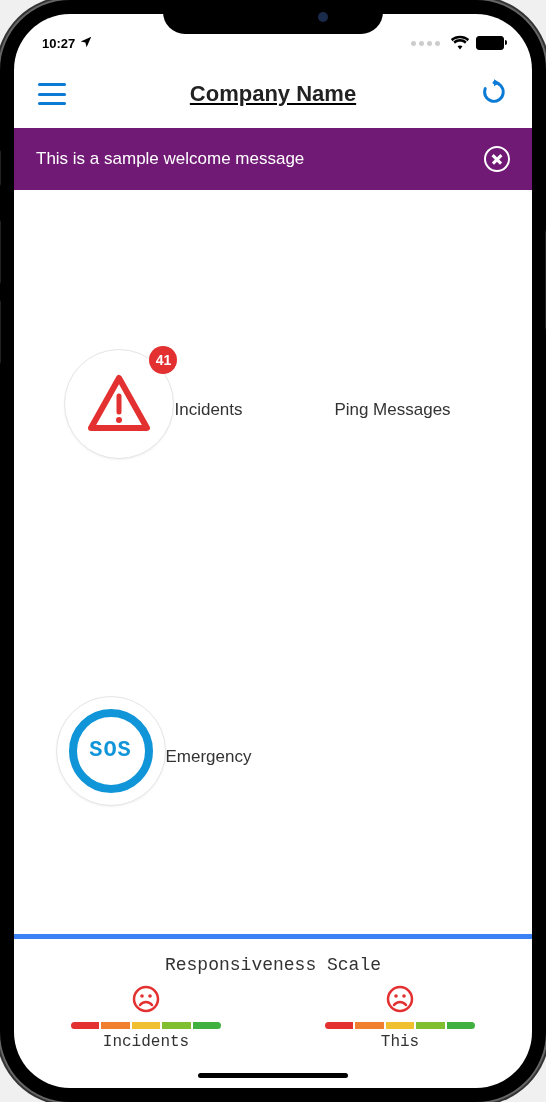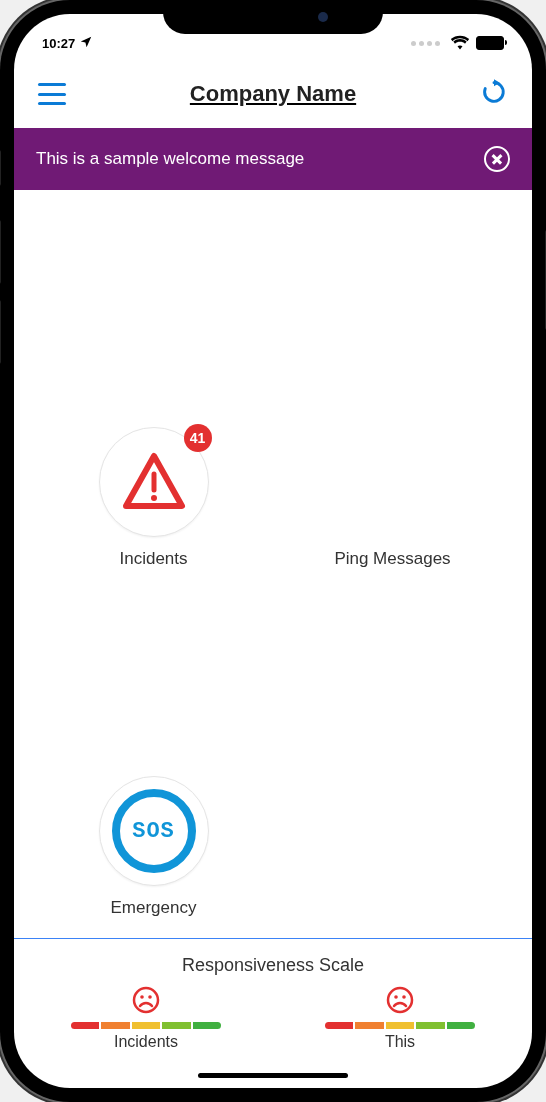--- a/index.html
+++ b/index.html
@@ -145,23 +145,23 @@
     .tiles {
       flex: 1;
       display: grid;
       grid-template-columns: 1fr 1fr;
       grid-template-rows: 1fr 1fr;
       padding: 30px 20px 20px;
       gap: 0;
     }
     .tile {
       display: flex;
-      flex-direction: column;
-      align-items: center;
-      justify-content: flex-end;
+      flex-direction: row;
+      align-items: center;
+      justify-content: center;
       cursor: pointer;
       padding-top: 20px;
       position: relative;
     }
     .tile-circle {
       width: 110px;
       height: 110px;
       border-radius: 50%;
       border: 1px solid #e5e5e5;
       display: flex;
@@ -186,22 +186,23 @@
       font-size: 14px;
       font-weight: 600;
       padding: 0 6px;
     }
     .tile-label {
       margin-top: 12px;
       font-size: 17px;
       color: #333;
     }
     .footer {
-      border-top: 1px solid #3b82f6;
+      border-top: 5px solid #3b82f6;
       padding: 16px 5px 12px;
+      font-family: Liberation Mono, monospace;
     }
     .scale-title {
       text-align: center;
       font-size: 18px;
       color: #333;
       margin-bottom: 10px;
     }
     .scales {
       display: flex;
       justify-content: space-around;

